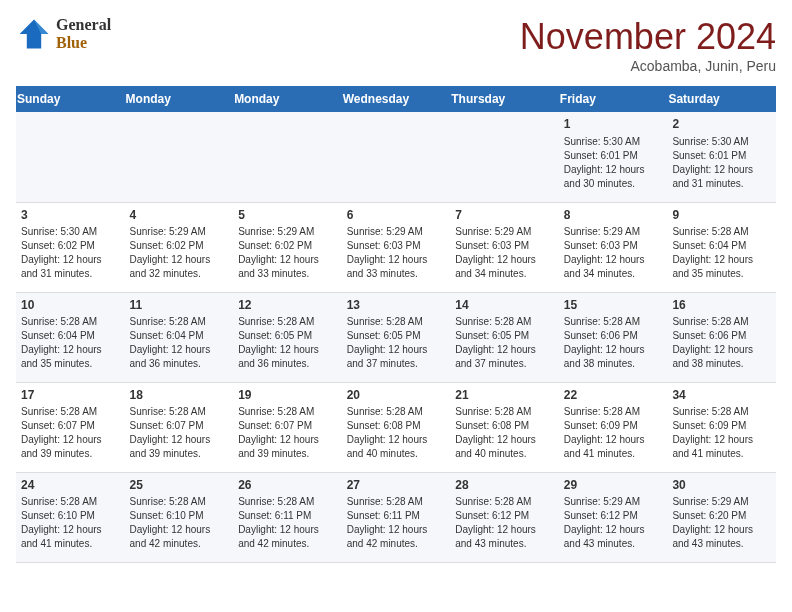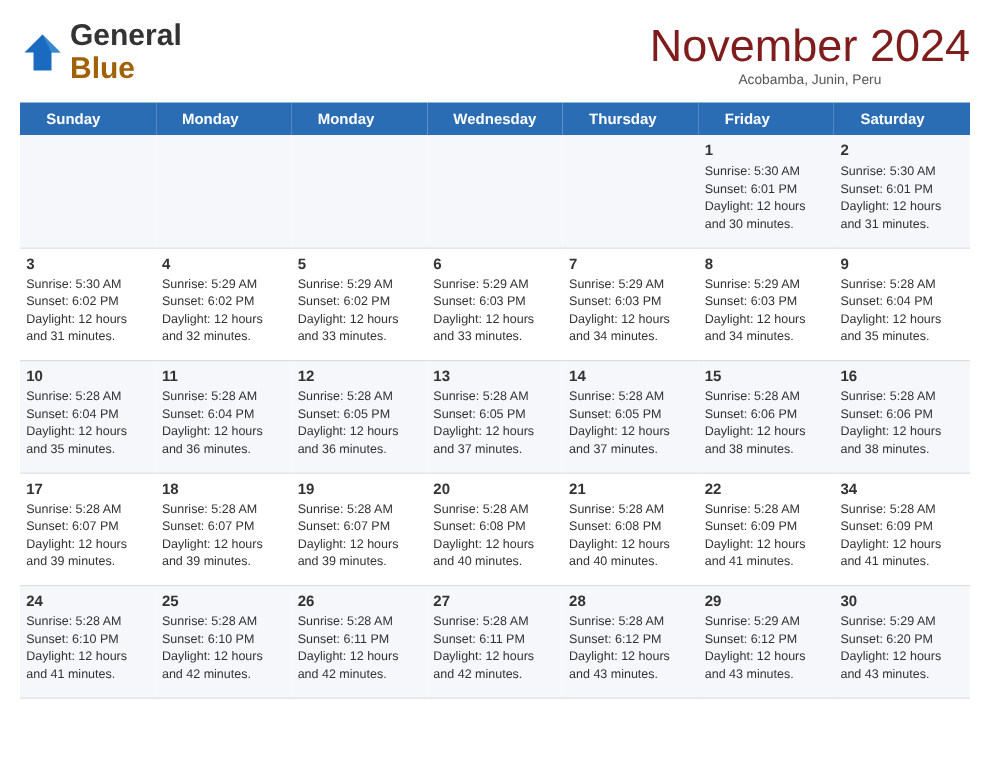--- a/index.html
+++ b/index.html
@@ -15,51 +15,51 @@
       justify-content: space-between;
       align-items: flex-start;
       margin-bottom: 12px;
     }
     .logo {
       display: flex;
       align-items: center;
       gap: 4px;
     }
     .logo-text {
-      font-size: 24px;
+      font-size: 16px;
       font-weight: bold;
       line-height: 1.1;
+      font-family: Liberation Serif, serif;
     }
     .logo-general { color: #333; }
     .logo-blue { color: #a16207; }
     .logo-icon {
       width: 36px;
       height: 36px;
     }
     .title-block { text-align: right; }
     .main-title {
       font-size: 36px;
       font-weight: normal;
       color: #7f1d1d;
     }
     .subtitle {
-      font-size: 11px;
+      font-size: 14px;
       color: #555;
-      text-align: center;
     }
     table {
       width: 100%;
       border-collapse: collapse;
       font-size: 10.5px;
     }
     thead tr th {
       background-color: #2a6db5;
       color: #fff;
       text-align: left;
-      padding: 6px 21px;
+      padding: 6px 1px;
       font-size: 12px;
       font-weight: bold;
     }
     tbody tr {
       border-bottom: 1px solid #ddd;
     }
     tbody tr:nth-child(odd) {
       background-color: #f5f7fa;
     }
     tbody tr:nth-child(even) {

